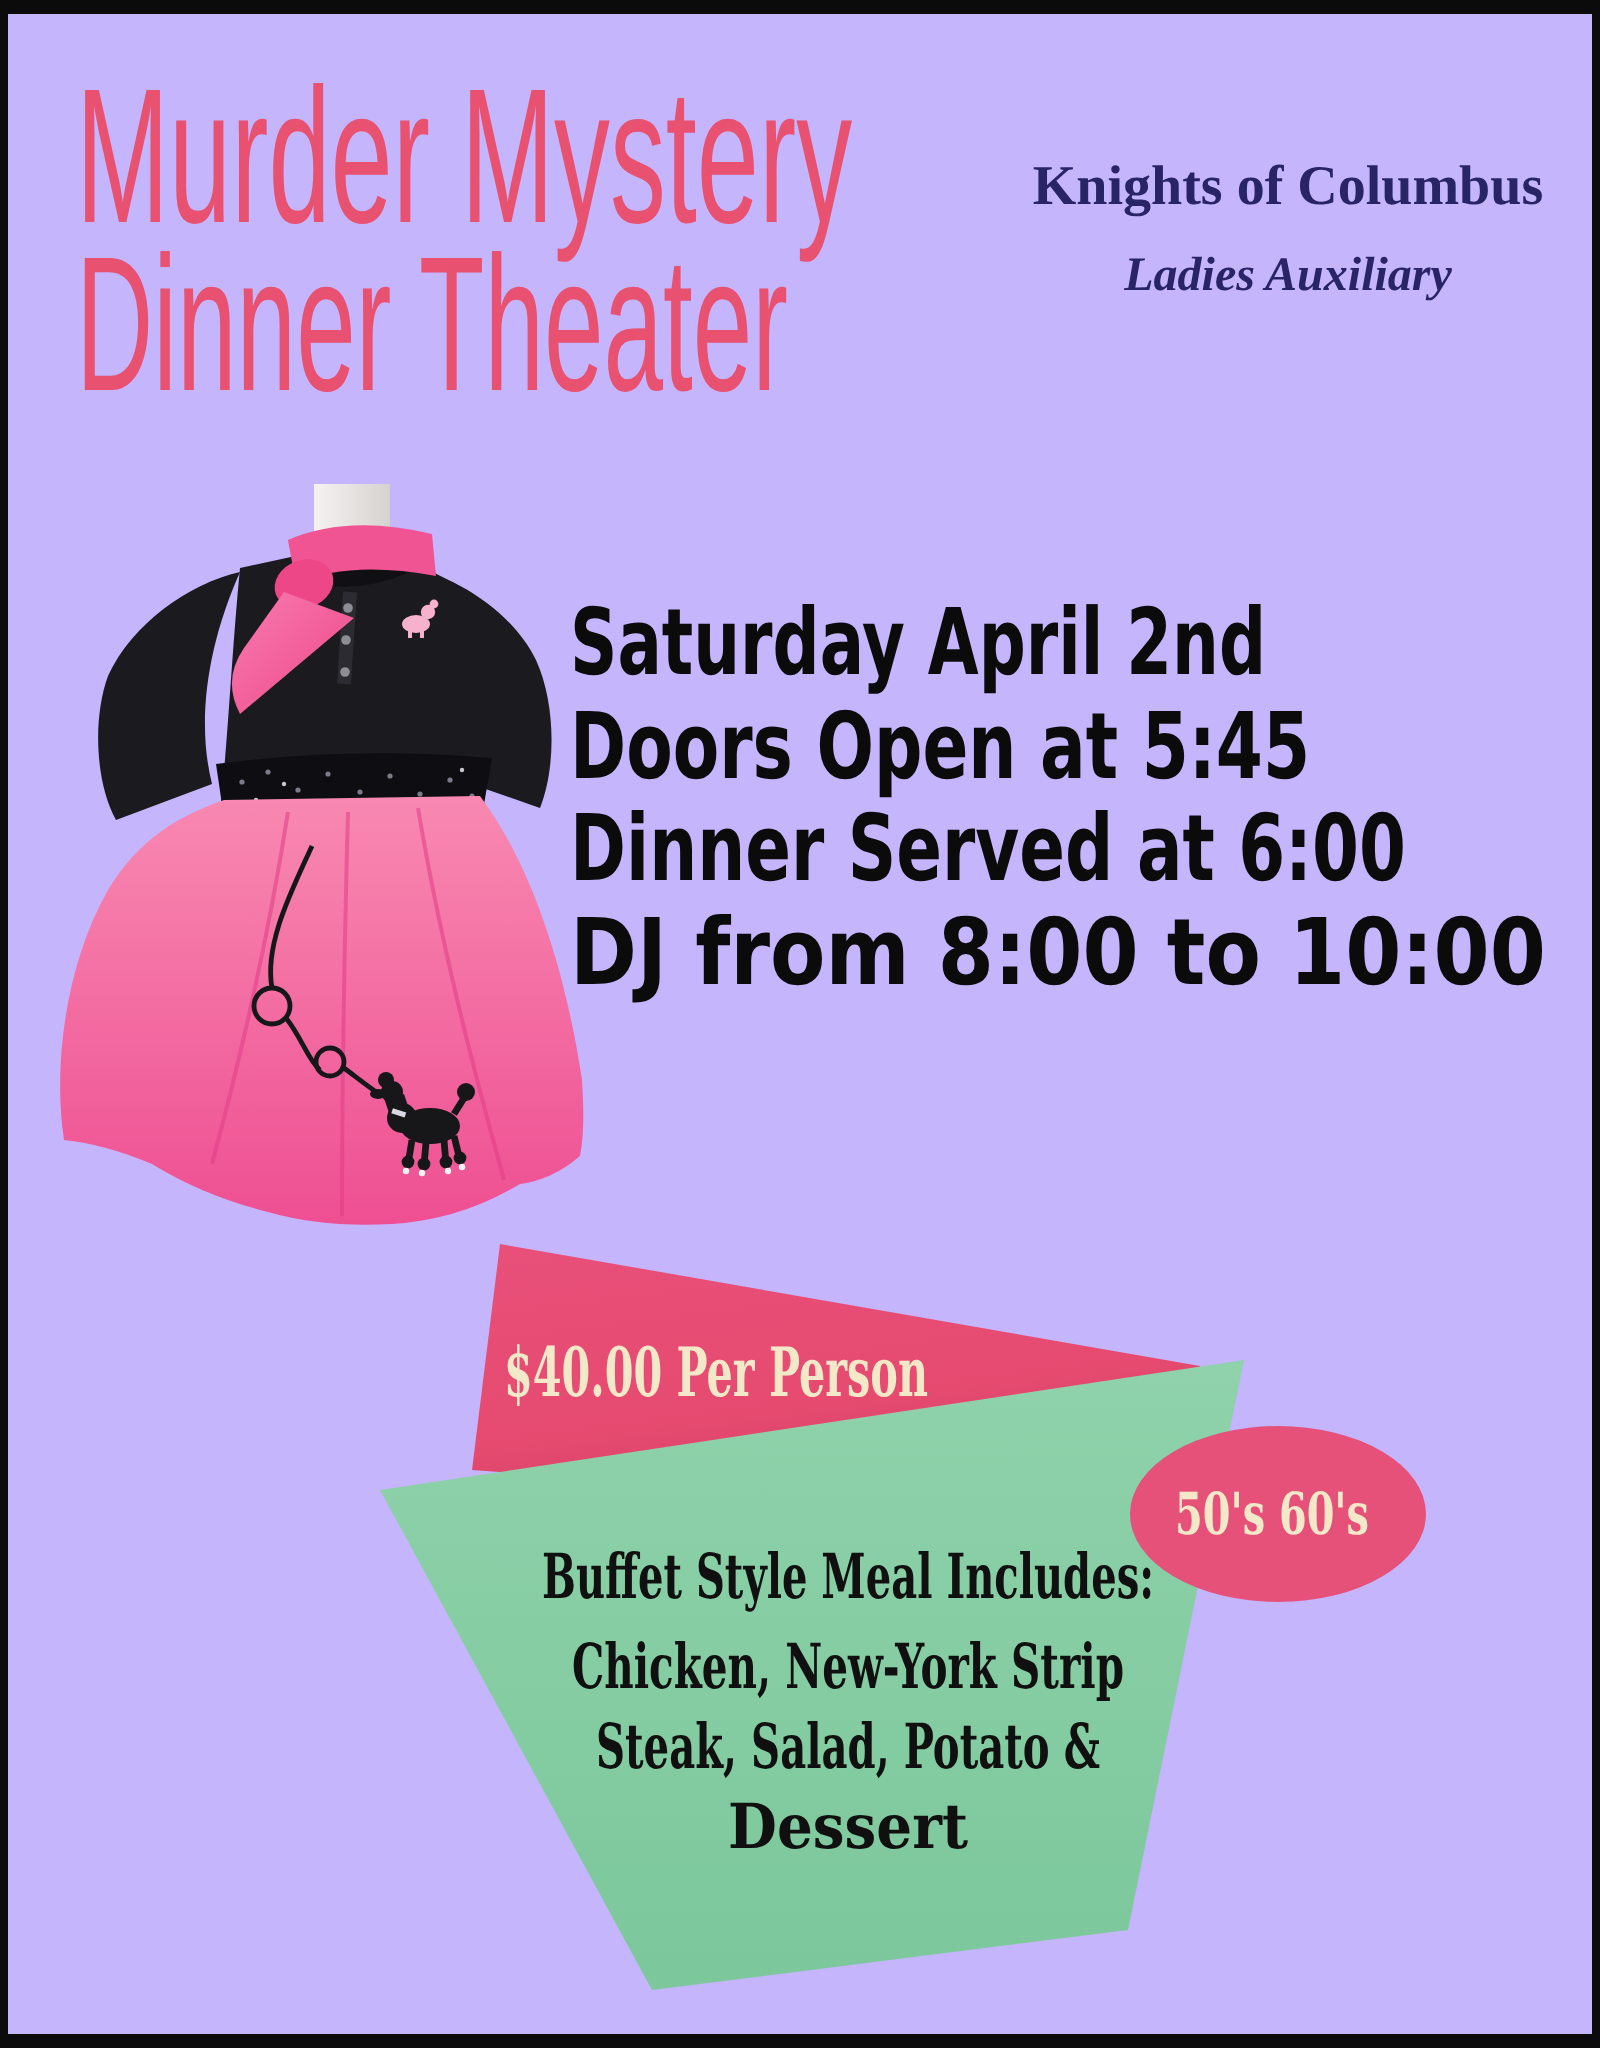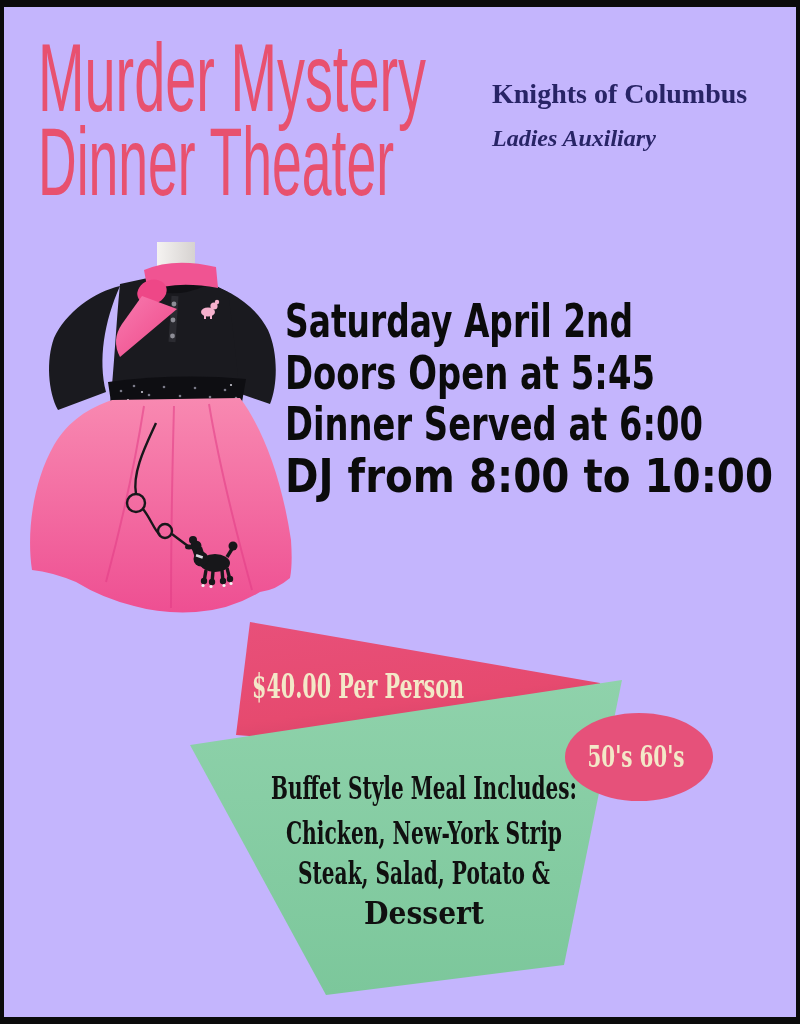--- a/index.html
+++ b/index.html
@@ -17,21 +17,21 @@
   
   #title-svg{left:28px;top:8px;}
   #title-svg text{
     fill:#e8516f;
     font-family:"Liberation Sans",sans-serif;
     font-weight:400;
   }
   
   .org{
     left:488px;top:72px;width:304px;
-    color:#282466;
+    text-align:center;color:#282466;
   }
   .org-name{
     font-family:"Liberation Serif",serif;
     font-weight:bold;font-size:28px;line-height:30px;
   }
   .org-sub{
     font-family:"Liberation Serif",serif;
     font-weight:bold;font-style:italic;
     font-size:24px;margin-top:16px;
   }

